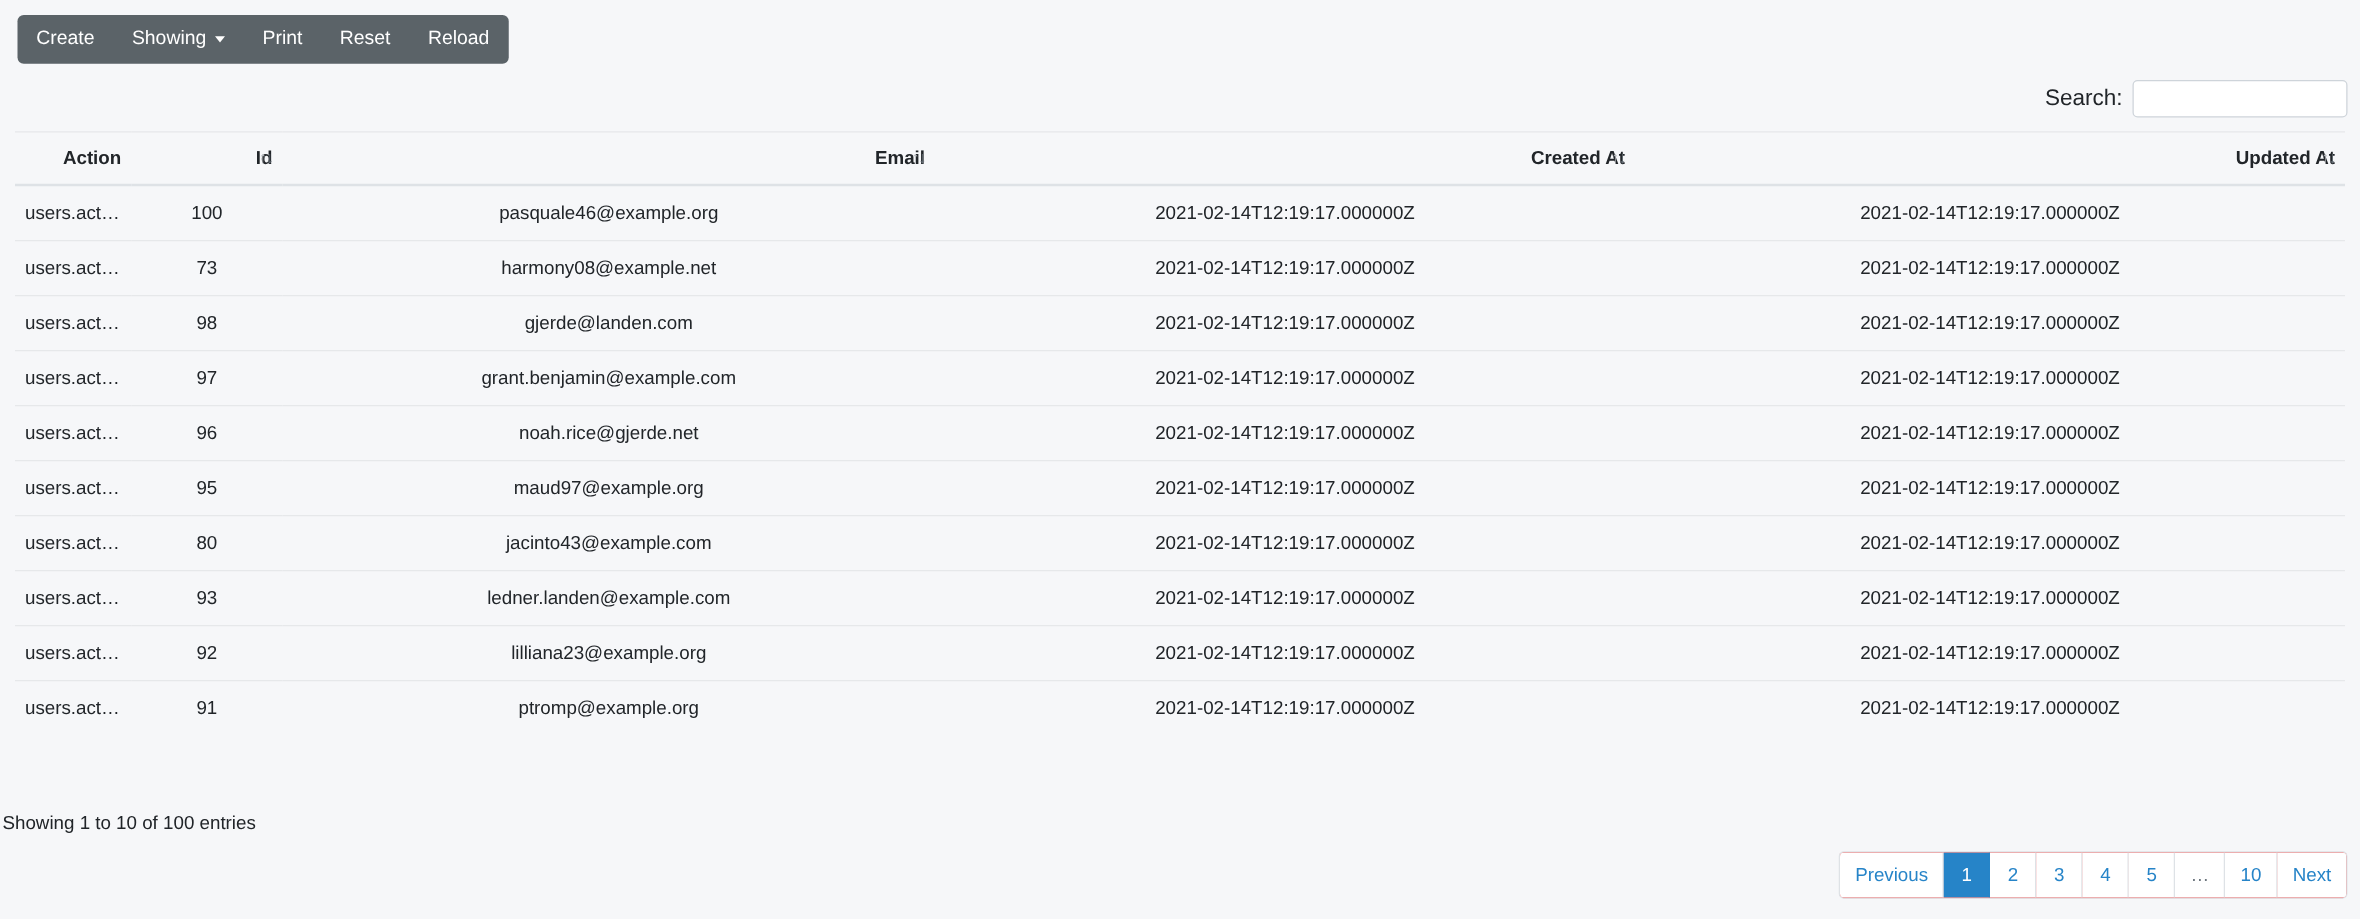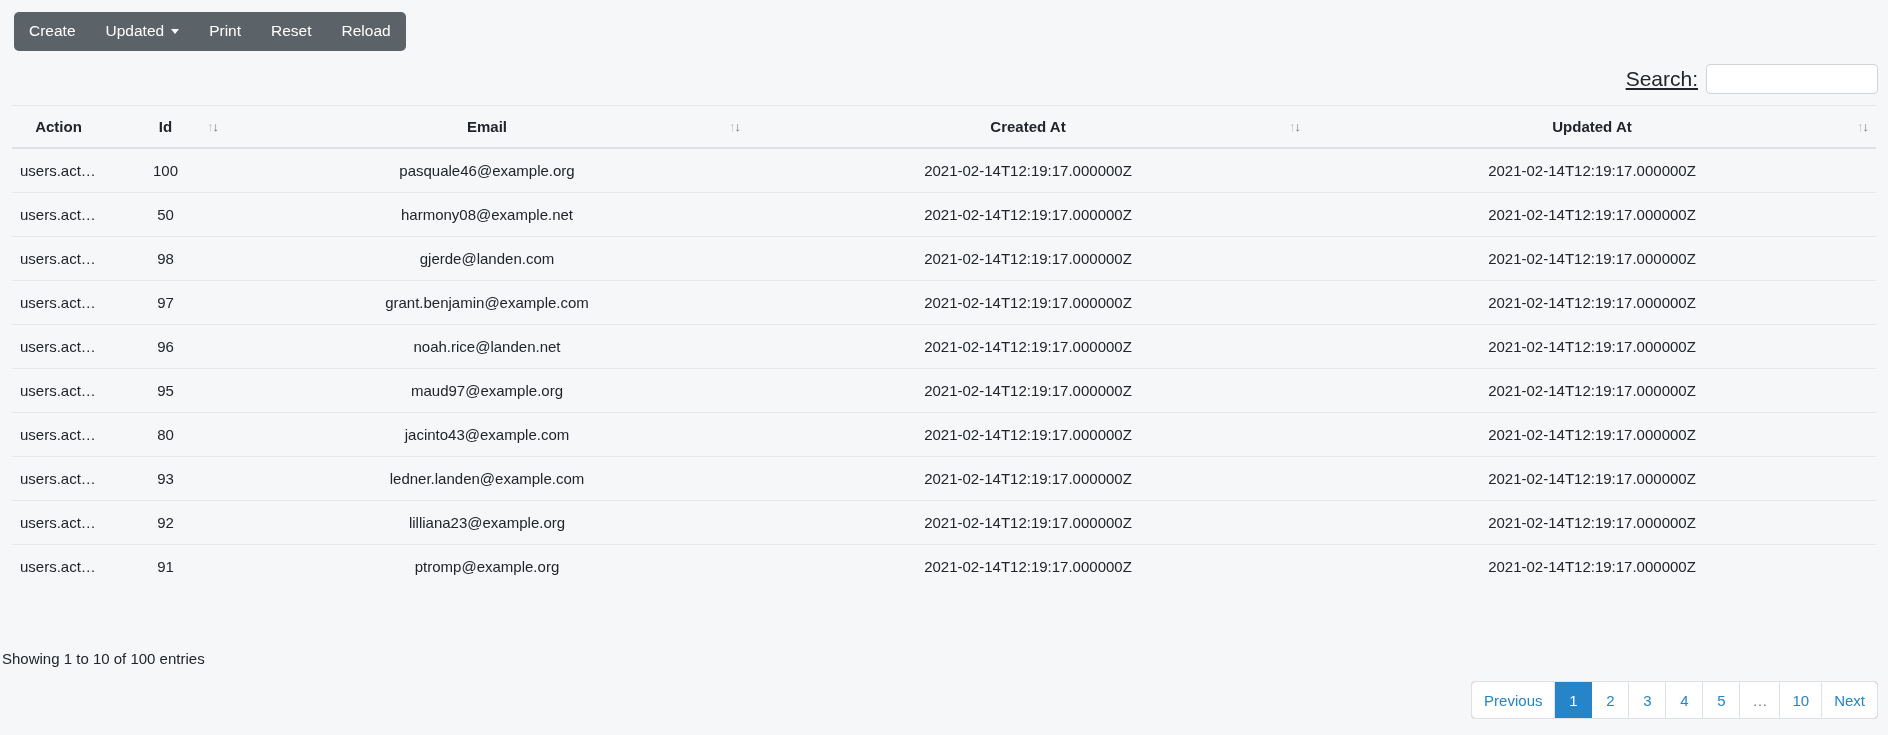--- a/index.html
+++ b/index.html
@@ -58,24 +58,23 @@
 
   
   .search-row {
     display: flex;
     justify-content: flex-end;
     align-items: center;
     padding: 12px 10px 0 0;
     height: 44px;
   }
   .search-label {
-    font-size: 21px;
+    font-size: 18px;
     color: #212529;
     margin-right: 8px;
-    text-decoration: underline;
   }
   .search-input {
     width: 172px;
     height: 30px;
     border: 1px solid #ced4da;
     border-radius: 4px;
     background: #ffffff;
     font-family: "Liberation Sans", sans-serif;
     font-size: 14px;
     padding: 2px 8px;
@@ -87,21 +86,21 @@
   .table-wrap {
     padding: 0 12px;
     margin-top: 10px;
   }
   table.dt {
     width: 100%;
     border-collapse: collapse;
     table-layout: fixed;
   }
   table.dt thead th {
-    text-align: center;
+    text-align: right;
     font-size: 15px;
     font-weight: bold;
     color: #212529;
     padding: 12px 8px 12px 8px;
     border-bottom: 2px solid #dee2e6;
     border-top: 1px solid #e6e8ea;
     position: relative;
     white-space: nowrap;
   }
   table.dt tbody td {
@@ -188,21 +187,21 @@
 <body>
 
 <div class="page">
 
   <div class="toolbar-row">
     <div class="btn-group">
       <button class="tb-btn">
         <span>Create</span>
       </button>
       <button class="tb-btn">
-        <span>Updated</span>
+        <span>Showing</span>
         <span class="caret"></span>
       </button>
       <button class="tb-btn">
         <span>Print</span>
       </button>
       <button class="tb-btn">
         <span>Reset</span>
       </button>
       <button class="tb-btn">
         <span>Reload</span>
@@ -250,21 +249,21 @@
       <tbody>
         <tr>
           <td>users.action</td>
           <td>100</td>
           <td>pasquale46@example.org</td>
           <td>2021-02-14T12:19:17.000000Z</td>
           <td>2021-02-14T12:19:17.000000Z</td>
         </tr>
         <tr>
           <td>users.action</td>
-          <td>50</td>
+          <td>73</td>
           <td>harmony08@example.net</td>
           <td>2021-02-14T12:19:17.000000Z</td>
           <td>2021-02-14T12:19:17.000000Z</td>
         </tr>
         <tr>
           <td>users.action</td>
           <td>98</td>
           <td>gjerde@landen.com</td>
           <td>2021-02-14T12:19:17.000000Z</td>
           <td>2021-02-14T12:19:17.000000Z</td>
@@ -272,21 +271,21 @@
         <tr>
           <td>users.action</td>
           <td>97</td>
           <td>grant.benjamin@example.com</td>
           <td>2021-02-14T12:19:17.000000Z</td>
           <td>2021-02-14T12:19:17.000000Z</td>
         </tr>
         <tr>
           <td>users.action</td>
           <td>96</td>
-          <td>noah.rice@landen.net</td>
+          <td>noah.rice@gjerde.net</td>
           <td>2021-02-14T12:19:17.000000Z</td>
           <td>2021-02-14T12:19:17.000000Z</td>
         </tr>
         <tr>
           <td>users.action</td>
           <td>95</td>
           <td>maud97@example.org</td>
           <td>2021-02-14T12:19:17.000000Z</td>
           <td>2021-02-14T12:19:17.000000Z</td>
         </tr>

